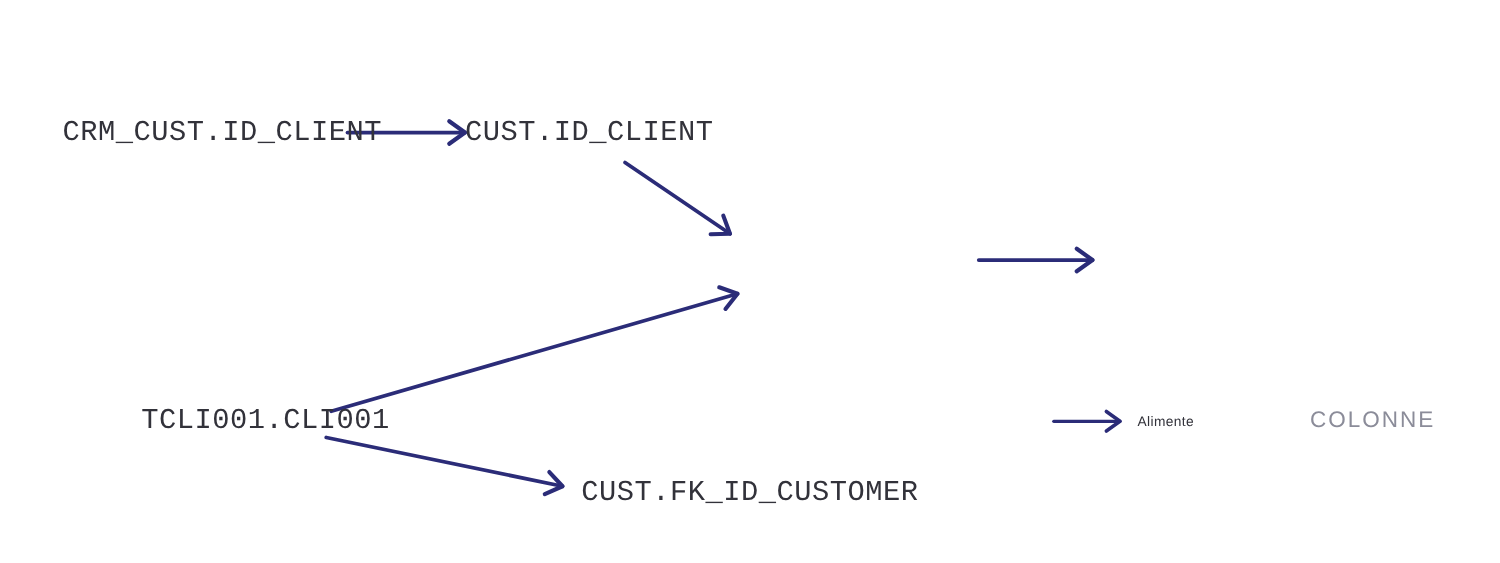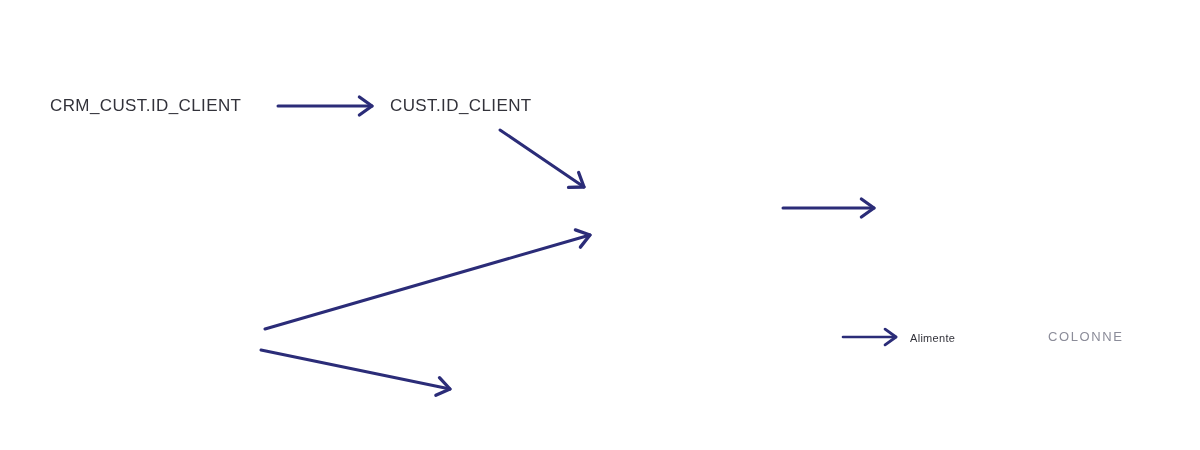--- a/index.html
+++ b/index.html
@@ -35,38 +35,39 @@
     stroke: var(--arrow-color);
     stroke-width: 2.6;
     fill: none;
     stroke-linecap: round;
   }
   #arrowhead path { stroke: var(--arrow-color); }
   .node {
     position: absolute;
     transform: translateY(-50%);
     color: var(--text-color);
-    font-size: 17px;
+    font-size: 23px;
     letter-spacing: 0.4px;
     white-space: nowrap;
     cursor: pointer;
+    font-family: Liberation Mono, monospace;
   }
   .legend-label {
     position: absolute;
     transform: translateY(-50%);
     color: var(--text-color);
     font-size: 11px;
     letter-spacing: 0.3px;
     white-space: nowrap;
   }
   .legend-type {
     position: absolute;
     transform: translateY(-50%);
     color: var(--muted-color);
-    font-size: 13px;
+    font-size: 18px;
     letter-spacing: 1.6px;
     white-space: nowrap;
   }
 </style>
 </head>
 <body>
 
 <div class="canvas">
 
   <svg class="edges-layer" viewBox="0 0 1200 450">
@@ -79,18 +80,20 @@
     <path class="edge" d="M278,106 L372,106" marker-end="url(#arrowhead)"></path>
     <path class="edge" d="M500,130 L584,187" marker-end="url(#arrowhead)"></path>
     <path class="edge" d="M783,208 L874,208" marker-end="url(#arrowhead)"></path>
     <path class="edge" d="M265,329 L590,235" marker-end="url(#arrowhead)"></path>
     <path class="edge" d="M261,350 L450,389" marker-end="url(#arrowhead)"></path>
 
     <path class="legend-arrow-line" d="M843,337 L896,337" marker-end="url(#arrowhead)"></path>
   </svg>
 
   <div class="node" style="left:50px;  top:106px">CRM_CUST.ID_CLIENT</div>
-  <div class="node" style="left:390px; top:106px">CUST.ID_CLIENT</div>
+  <div class="node" style="left:372px; top:106px">CUST.ID_CLIENT</div>
+  <div class="node" style="left:113px; top:336px">TCLI001.CLI001</div>
+  <div class="node" style="left:465px; top:394px">CUST.FK_ID_CUSTOMER</div>
 
   <div class="legend-label" style="left:910px; top:338px">Alimente</div>
   <div class="legend-type" style="left:1048px; top:336px">COLONNE</div>
 
 </div>
 
 </body></html>

